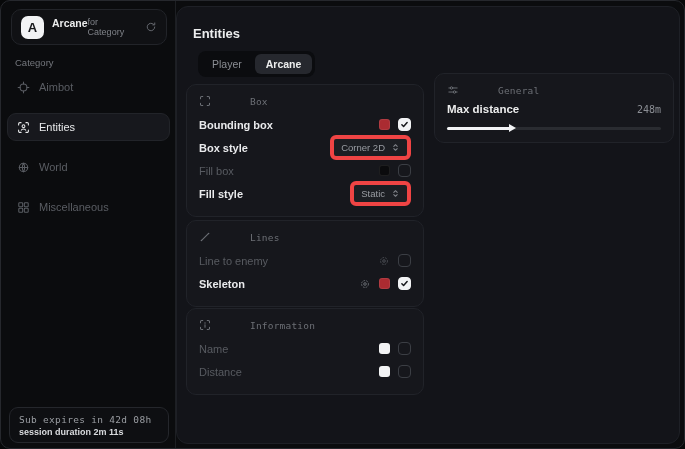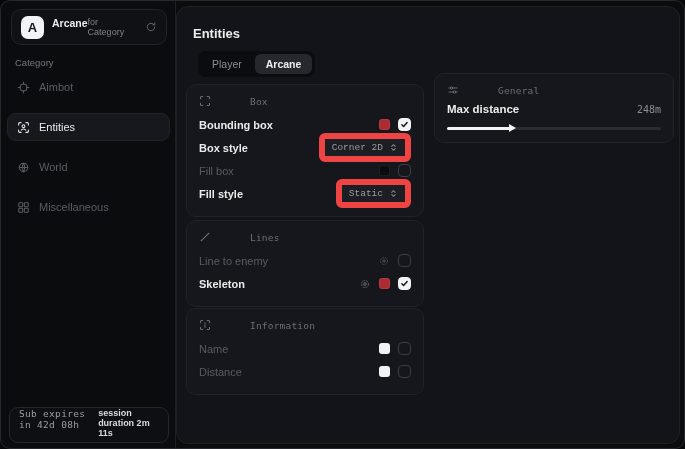--- a/index.html
+++ b/index.html
@@ -29,21 +29,21 @@
 
   .nav { position:absolute; left:6px; top:72px; width:163px; display:flex; flex-direction:column; gap:12px; }
   .nav-item { height:28px; display:flex; align-items:center; gap:9px; padding:0 9px;
     border-radius:9px; color:#5a5d63; font-size:11px; border:1px solid transparent; cursor:default; }
   .nav-item .nicon { display:flex; color:inherit; }
   .nav-item.active { background:#17181d; border-color:#222429; color:#e9eaec; }
 
   .sub-card {
     position:absolute; left:8px; top:406px; width:160px; height:36px;
     border:1px solid #25272c; border-radius:9px; background:#0e0f12;
-    display:flex; flex-direction:row; justify-content:center; padding:0 9px; gap:2px;
+    display:flex; flex-direction:column; justify-content:center; padding:0 9px; gap:2px;
   }
   .sub-line1 { font-size:9.5px; color:#9a9da2; letter-spacing:0.3px; }
   .sub-line2 { font-size:9px; font-weight:bold; color:#d9dbde; }
 
   
   .main {
     position:absolute; left:175px; top:5px; width:504px; height:438px;
     background:#131419; border:1px solid #1e2026; border-radius:12px;
   }
   .page-title { position:absolute; left:16px; top:19px; font-size:13px; font-weight:bold; color:#ecedee; }
@@ -68,22 +68,22 @@
 
   .swatch { width:11px; height:11px; border-radius:3px; border:1px solid rgba(255,255,255,0.08); }
   .checkbox { width:13px; height:13px; border-radius:4px; border:1.5px solid #3b3e44;
     display:flex; align-items:center; justify-content:center; background:transparent; cursor:default; }
   .checkbox.checked { background:#f2f3f5; border-color:#f2f3f5; }
   .gear-btn { color:#6a6d73; display:flex; cursor:default; }
   .gear-btn.dim { color:#4c4f55; }
 
   .select {
     display:inline-flex; align-items:center; gap:6px; background:#1c1e23;
-    border:6px solid #ef4444; border-radius:6px; padding:3px 7px;
-    color:#9a9da3; font-family:Liberation Mono, monospace; font-size:9.5px; cursor:default;
+    border:4px solid #ef4444; border-radius:6px; padding:3px 7px;
+    color:#9a9da3; font-family:Liberation Sans, sans-serif; font-size:9.5px; cursor:default;
   }
   .select .sel-icon { display:flex; color:#84878d; }
 
   .setting-row { display:flex; align-items:center; justify-content:space-between; margin-top:2px; }
   .setting-label { font-size:11.5px; font-weight:bold; color:#eceded; }
   .setting-value { font-family:"DejaVu Sans Mono", monospace; font-size:10px; color:#8b8e94; }
   .slider { position:relative; margin-top:9px; height:8px; cursor:default; }
   .slider-track { position:absolute; top:3px; left:0; right:0; height:2.5px; background:#2a2c31; border-radius:2px; }
   .slider-fill { position:absolute; top:3px; left:0; height:2.5px; background:#f2f3f5; border-radius:2px; }
   .slider-thumb { position:absolute; top:0px; width:0; height:0; margin-left:-2px;

